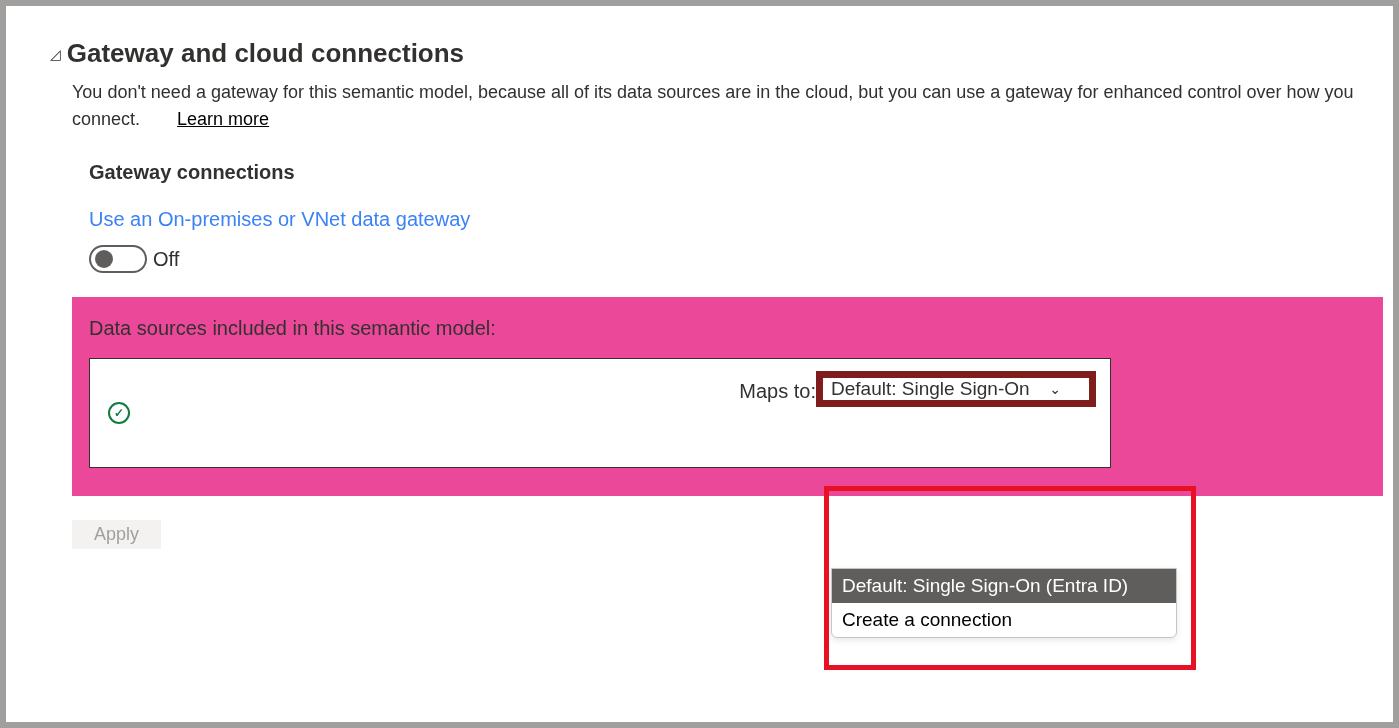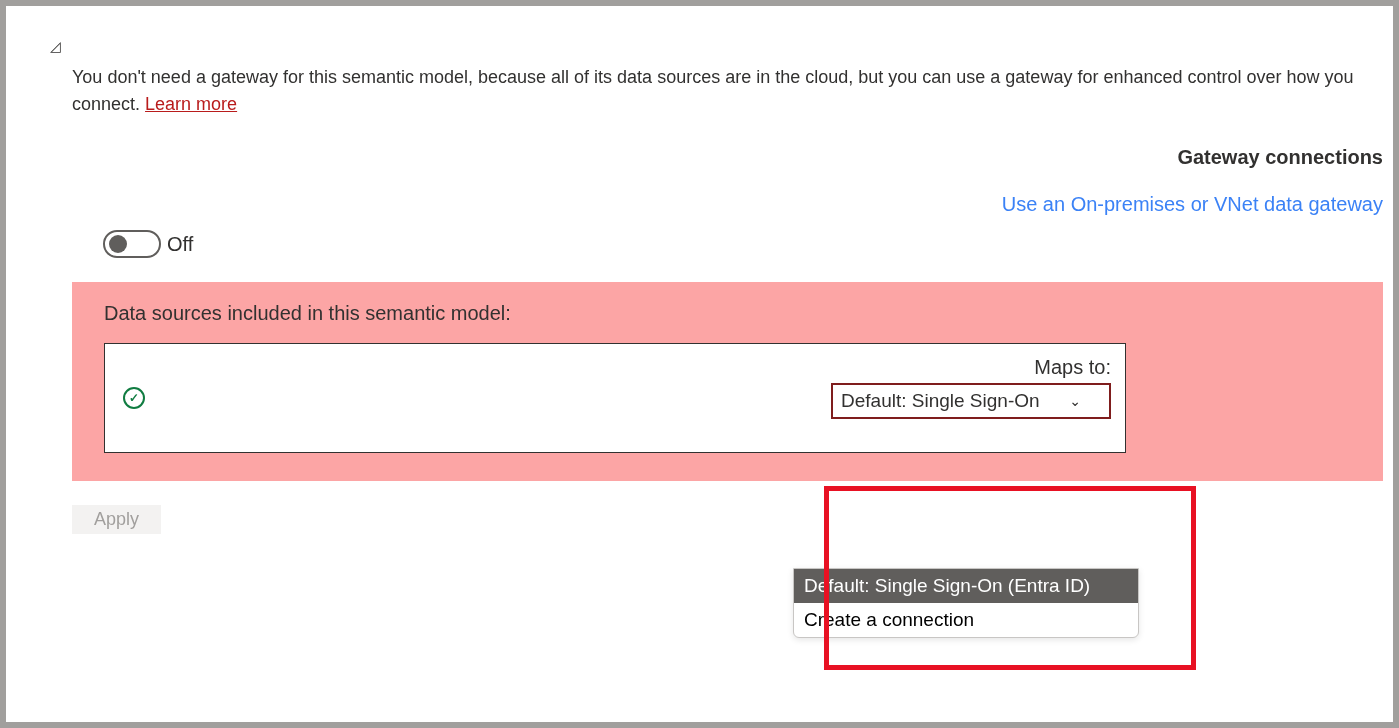--- a/index.html
+++ b/index.html
@@ -38,26 +38,26 @@
       color: #323130;
     }
     .section-description {
       font-size: 18px;
       color: #323130;
       margin-left: 22px;
       margin-bottom: 28px;
       line-height: 1.5;
     }
     .learn-more-link {
-      color: #b91c1c;
+      color: #000000;
       text-decoration: underline;
+      margin-left: 32px;
     }
     .subsection {
-      margin-left: 53px;
-      text-align: right;
+      margin-left: 39px;
     }
     .subsection-title {
       font-size: 20px;
       font-weight: 700;
       margin-bottom: 24px;
       margin-top: 28px;
     }
     .toggle-label {
       font-size: 20px;
       margin-bottom: 14px;
@@ -84,23 +84,23 @@
       background: #605e5c;
       position: absolute;
       top: 3px;
       left: 4px;
     }
     .toggle-state {
       font-size: 20px;
       color: #323130;
     }
     .cloud-panel {
-      background: #fca5a5;
+      background: #ec4899;
       margin-top: 24px;
-      padding: 20px 28px 28px 32px;
+      padding: 20px 28px 28px 17px;
       margin-left: 22px;
       margin-right: 0;
     }
     .panel-label {
       font-size: 20px;
       color: #323130;
       margin-bottom: 18px;
     }
     .data-source-box {
       background: #ffffff;
@@ -122,47 +122,46 @@
       justify-content: center;
       color: #107c41;
       font-size: 12px;
       font-weight: bold;
     }
     .maps-to-region {
       position: absolute;
       top: 12px;
       right: 14px;
       display: flex;
-      flex-direction: column;
       align-items: flex-end;
     }
     .maps-to-label {
       font-size: 20px;
       color: #323130;
       margin-bottom: 4px;
     }
     .dropdown-select {
       width: 280px;
       height: 36px;
-      border: 2px solid #7f1d1d;
+      border: 7px solid #7f1d1d;
       background: #ffffff;
       font-size: 19px;
       padding: 4px 28px 4px 8px;
       position: relative;
       display: flex;
       align-items: center;
       justify-content: space-between;
     }
     .dropdown-chevron {
       font-size: 14px;
     }
     .dropdown-menu {
       position: absolute;
       top: 562px;
-      left: 787px;
+      left: 825px;
       width: 346px;
       background: #fff;
       border: 1px solid #c8c6c4;
       border-radius: 0 0 6px 6px;
       overflow: hidden;
       z-index: 10;
       box-shadow: 0 2px 6px rgba(0,0,0,0.1);
     }
     .dropdown-item {
       padding: 6px 10px;
@@ -198,20 +197,21 @@
       color: #a19f9d;
       cursor: default;
     }
   </style>
 </head>
 <body>
 
 <div class="content-wrapper">
   <div class="section-header">
     <span class="collapse-triangle">◿</span>
+    <h1 class="section-title">Gateway and cloud connections</h1>
   </div>
   <p class="section-description">
     <span>You don't need a gateway for this semantic model, because all of its data sources are in the cloud, but you can use a gateway for enhanced control over how you connect. </span><a href="#" class="learn-more-link">Learn more</a>
   </p>
 
   <div class="subsection">
     <h2 class="subsection-title">Gateway connections</h2>
     <div class="toggle-label">Use an On-premises or VNet data gateway</div>
     <div class="toggle-row">
       <div class="toggle-switch">

